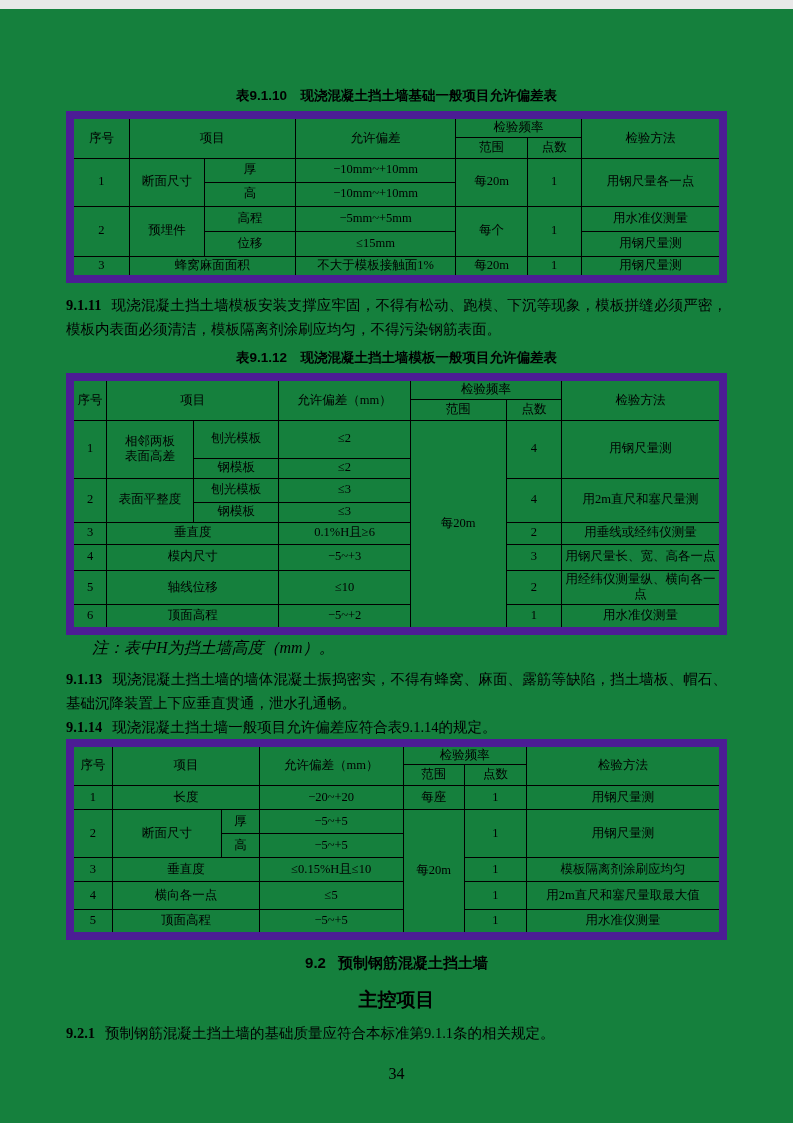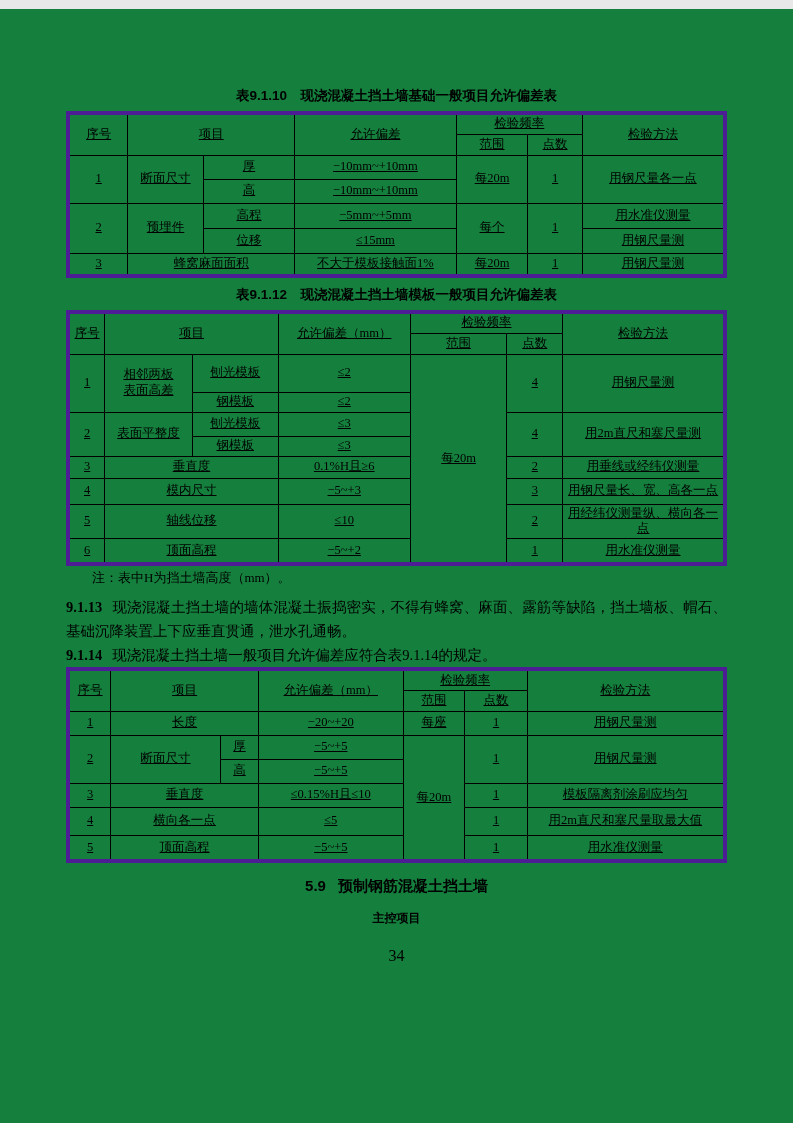--- a/index.html
+++ b/index.html
@@ -6,37 +6,37 @@
   .page{
     width:793px;height:1123px;margin:9px auto;background:#15803d;color:#000;
     font-family:"Liberation Serif","DejaVu Serif",serif;
     box-sizing:border-box;padding:78px 66px 0;overflow:hidden;position:relative;
   }
   .caption{
     font-family:"Liberation Sans","DejaVu Sans",sans-serif;font-weight:bold;
     font-size:13.5px;text-align:center;margin:0 0 6px;
   }
   .mt8{margin-top:8px;}
-  table.spec{width:100%;border-collapse:collapse;table-layout:fixed;border:4px solid #4c1d95;text-decoration:underline;}
+  table.spec{width:100%;border-collapse:collapse;table-layout:fixed;border:8px solid #4c1d95;}
   table.spec td{
     border:1px solid #000;text-align:center;vertical-align:middle;
     font-size:12.5px;line-height:1.25;padding:1px 2px;overflow:hidden;
   }
   .wrap2{white-space:pre-line;}
   .para{font-size:14.5px;line-height:24px;text-align:justify;margin:10px 0 0;}
   .para .num{font-weight:bold;margin-right:10px;}
-  .note{font-size:13px;margin:3px 0 0 26px;}
+  .note{font-size:16px;margin:3px 0 0 26px;font-style:italic;}
   .sec-heading{
     font-family:"Liberation Sans","DejaVu Sans",sans-serif;font-weight:bold;
     font-size:15px;text-align:center;margin:14px 0 0;
   }
   .sec-heading .num{margin-right:12px;}
   .sub-heading{
     font-family:"Liberation Sans","DejaVu Sans",sans-serif;font-weight:bold;
-    font-size:12px;text-align:center;margin:14px 0 0;
+    font-size:19px;text-align:center;margin:14px 0 0;
   }
   .pageno{text-align:center;font-size:16px;margin-top:20px;}
 </style>
 </head>
 <body>
 
 <div class="page">
 
   <div class="caption">表9.1.10　现浇混凝土挡土墙基础一般项目允许偏差表</div>
   <table class="spec">
@@ -92,20 +92,21 @@
       <td>3</td>
       <td colspan="2">蜂窝麻面面积</td>
       <td>不大于模板接触面1%</td>
       <td>每20m</td>
       <td>1</td>
       <td>用钢尺量测</td>
     </tr>
   </tbody>
     </table>
 
+  <p class="para"><span class="num">9.1.11</span><span>现浇混凝土挡土墙模板安装支撑应牢固，不得有松动、跑模、下沉等现象，模板拼缝必须严密，模板内表面必须清洁，模板隔离剂涂刷应均匀，不得污染钢筋表面。</span></p>
 
   <div class="caption mt8">表9.1.12　现浇混凝土挡土墙模板一般项目允许偏差表</div>
   <table class="spec">
     <colgroup>
       <col style="width:5.6%">
         <col style="width:13.3%">
         <col style="width:13.1%">
       <col style="width:20.1%">
         <col style="width:14.7%">
         <col style="width:8.5%">
@@ -244,18 +245,19 @@
     <tr style="height:26px">
       <td>5</td>
       <td colspan="2">顶面高程</td>
       <td>−5~+5</td>
       <td>1</td>
       <td>用水准仪测量</td>
     </tr>
   </tbody>
     </table>
 
-  <div class="sec-heading"><span class="num">5.9</span><span>预制钢筋混凝土挡土墙</span></div>
+  <div class="sec-heading"><span class="num">9.2</span><span>预制钢筋混凝土挡土墙</span></div>
   <div class="sub-heading">主控项目</div>
+  <p class="para" style="margin-top:8px"><span class="num">9.2.1</span><span>预制钢筋混凝土挡土墙的基础质量应符合本标准第9.1.1条的相关规定。</span></p>
 
   <div class="pageno">34</div>
 
 </div>
 
 </body></html>

